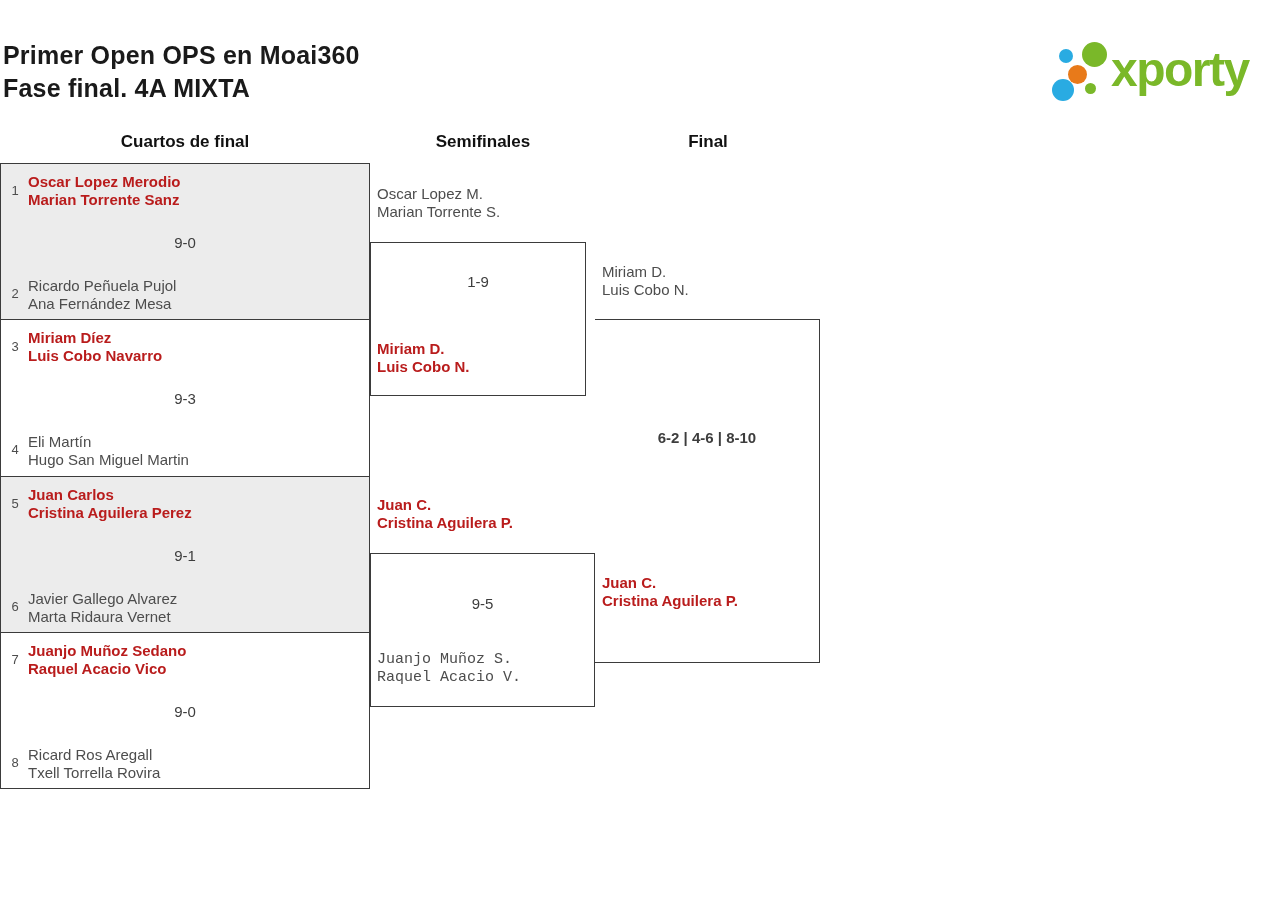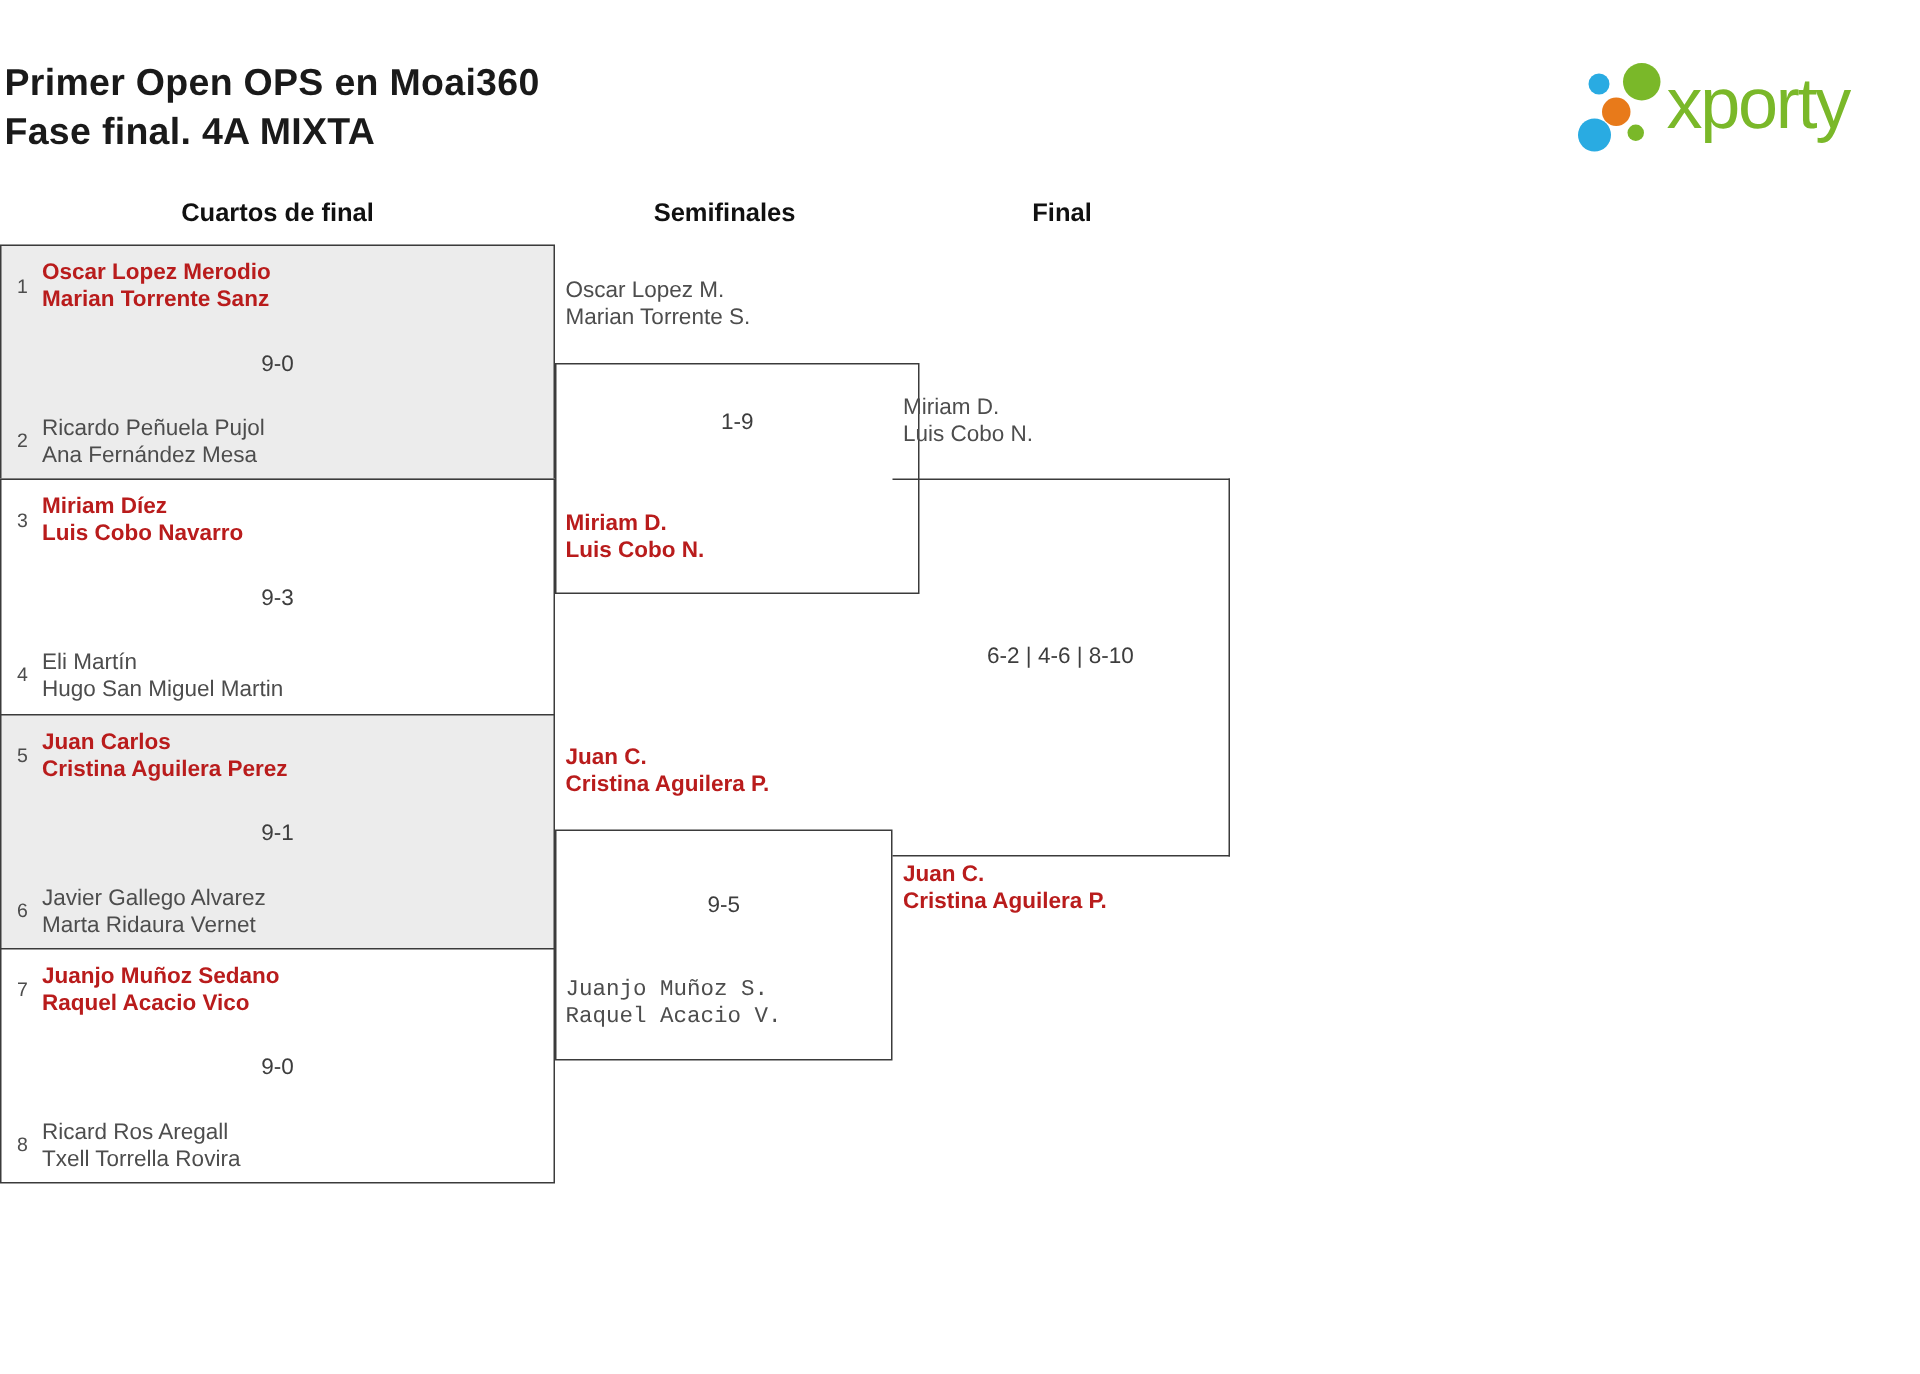--- a/index.html
+++ b/index.html
@@ -3,21 +3,21 @@
 <meta charset="utf-8">
 <style>
   html,body{margin:0;padding:0;background:#ffffff;}
   body{font-family:"Liberation Sans","DejaVu Sans",sans-serif;}
   .canvas{position:relative;width:1280px;height:916px;background:#fff;overflow:hidden;margin-top:36px;}
   .abs{position:absolute;}
 
   
   .title{left:3px;top:3px;font-size:25px;line-height:33px;font-weight:700;color:#1a1a1a;letter-spacing:.2px;}
   .logo-dot{border-radius:50%;}
-  .wordmark{left:1111px;top:6px;font-size:48px;line-height:56px;font-weight:400;
+  .wordmark{left:1111px;top:6px;font-size:48px;line-height:56px;font-weight:700;
             color:#7ab829;letter-spacing:-1.5px;}
 
   
   .round-header{top:96px;width:240px;text-align:center;font-size:17px;font-weight:700;color:#111;}
 
   
   .qf-col{left:0;top:127px;width:370px;height:626px;}
   .qf-block{left:0;width:370px;box-sizing:border-box;border:1px solid #3b3b3b;background:#fff;}
   .qf-block.shaded{background:#ececec;}
   .match-box{box-sizing:border-box;border:1px solid #3b3b3b;background:transparent;}
@@ -104,21 +104,21 @@
       </div>
       <div class="abs score" style="top:71px;">9-0</div>
       <div class="abs seed" style="left:5px;top:122px;">8</div>
       <div class="abs" style="left:27px;top:113px;">
         <div class="team">Ricard Ros Aregall</div>
         <div class="team">Txell Torrella Rovira</div>
       </div>
     </div>
   </div>
 
-  <div class="abs match-box" style="left:370px;top:206px;width:243px;height:154px;">
+  <div class="abs match-box" style="left:370px;top:206px;width:216px;height:154px;">
     <div class="abs score" style="top:31px;">1-9</div>
   </div>
   <div class="abs pair-label" style="left:377px;top:149px;">
     <div class="team">Oscar Lopez M.</div>
     <div class="team">Marian Torrente S.</div>
   </div>
   <div class="abs pair-label" style="left:377px;top:304px;">
     <div class="team winner">Miriam D.</div>
     <div class="team winner">Luis Cobo N.</div>
   </div>
@@ -128,21 +128,21 @@
   </div>
   <div class="abs pair-label" style="left:377px;top:460px;">
     <div class="team winner">Juan C.</div>
     <div class="team winner">Cristina Aguilera P.</div>
   </div>
   <div class="abs pair-label" style="left:377px;top:615px;font-family:Liberation Mono, monospace;">
     <div class="team">Juanjo Muñoz S.</div>
     <div class="team">Raquel Acacio V.</div>
   </div>
 
-  <div class="abs match-box final-box" style="left:595px;top:283px;width:225px;height:252px;">
+  <div class="abs match-box final-box" style="left:595px;top:283px;width:225px;height:344px;font-weight:bold;">
     <div class="abs score" style="top:110px;">6-2 | 4-6 | 8-10</div>
   </div>
   <div class="abs pair-label" style="left:602px;top:227px;">
     <div class="team">Miriam D.</div>
     <div class="team">Luis Cobo N.</div>
   </div>
   <div class="abs pair-label" style="left:602px;top:538px;">
     <div class="team winner">Juan C.</div>
     <div class="team winner">Cristina Aguilera P.</div>
   </div>

